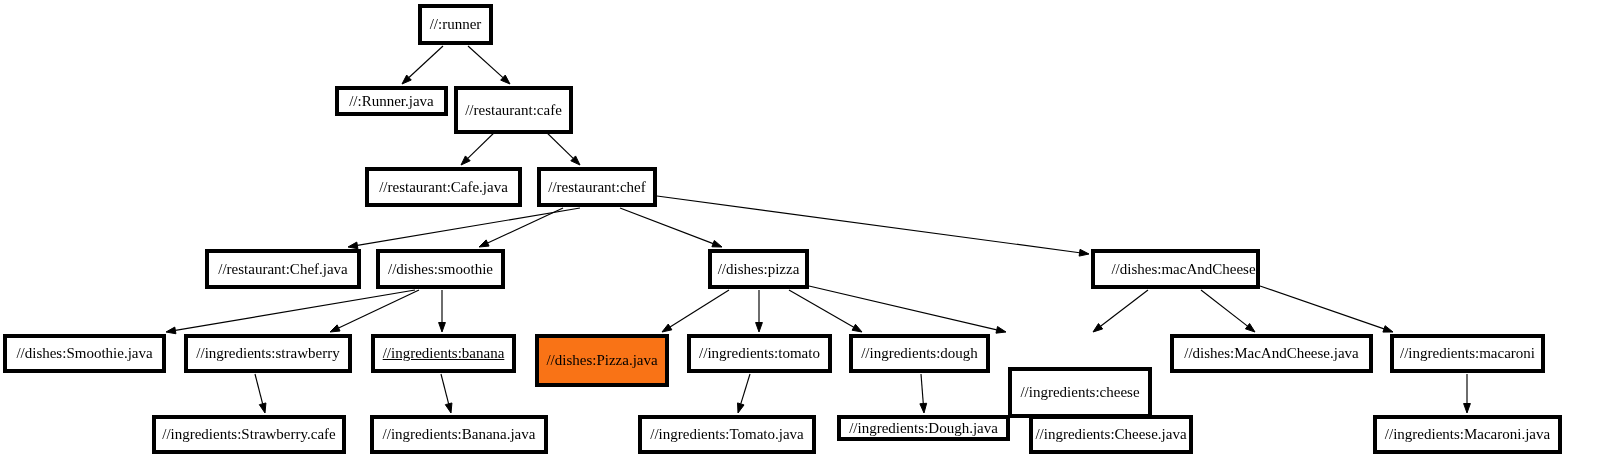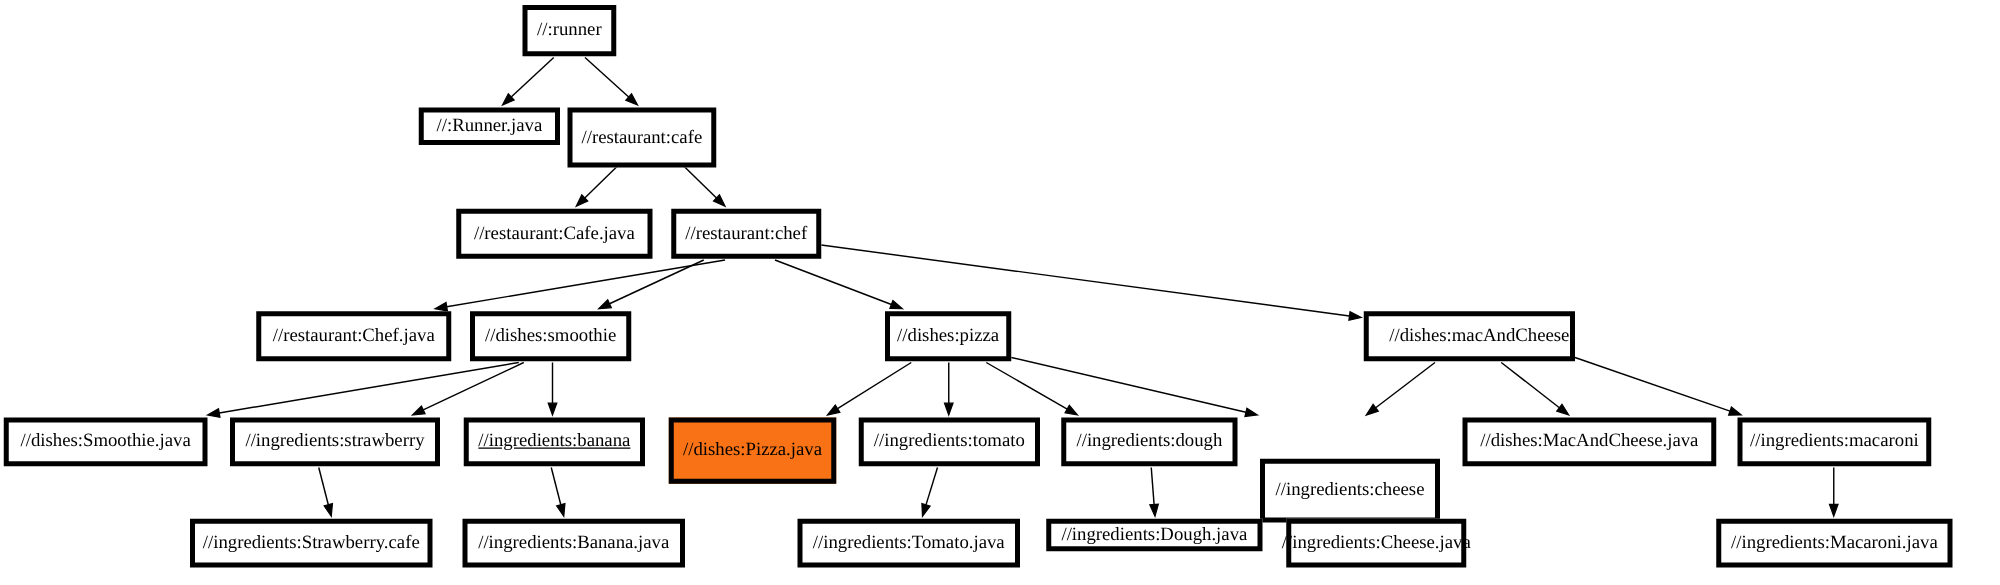--- a/index.html
+++ b/index.html
@@ -204,20 +204,20 @@
       </div>
       <div class="node" style="left: 370px; top: 415px; width: 178px; height: 39px; background: rgb(255, 255, 255); border-color: rgb(0, 0, 0);">
         <span>//ingredients:Banana.java</span>
       </div>
       <div class="node" style="left: 638px; top: 415px; width: 178px; height: 39px; background: rgb(255, 255, 255); border-color: rgb(0, 0, 0);">
         <span>//ingredients:Tomato.java</span>
       </div>
       <div class="node" style="left: 837px; top: 415px; width: 173px; height: 26px; background: rgb(255, 255, 255); border-color: rgb(0, 0, 0);">
         <span>//ingredients:Dough.java</span>
       </div>
-      <div class="node" style="left: 1029px; top: 415px; width: 144px; height: 39px; background: rgb(255, 255, 255); border-color: rgb(0, 0, 0);">
+      <div class="node" style="left: 1029px; top: 415px; width: 164px; height: 39px; background: rgb(255, 255, 255); border-color: rgb(0, 0, 0);">
         <span>//ingredients:Cheese.java</span>
       </div>
       <div class="node" style="left: 1373px; top: 415px; width: 189px; height: 39px; background: rgb(255, 255, 255); border-color: rgb(0, 0, 0);">
         <span>//ingredients:Macaroni.java</span>
       </div>
     </div>
 </div>
 
 </body></html>

